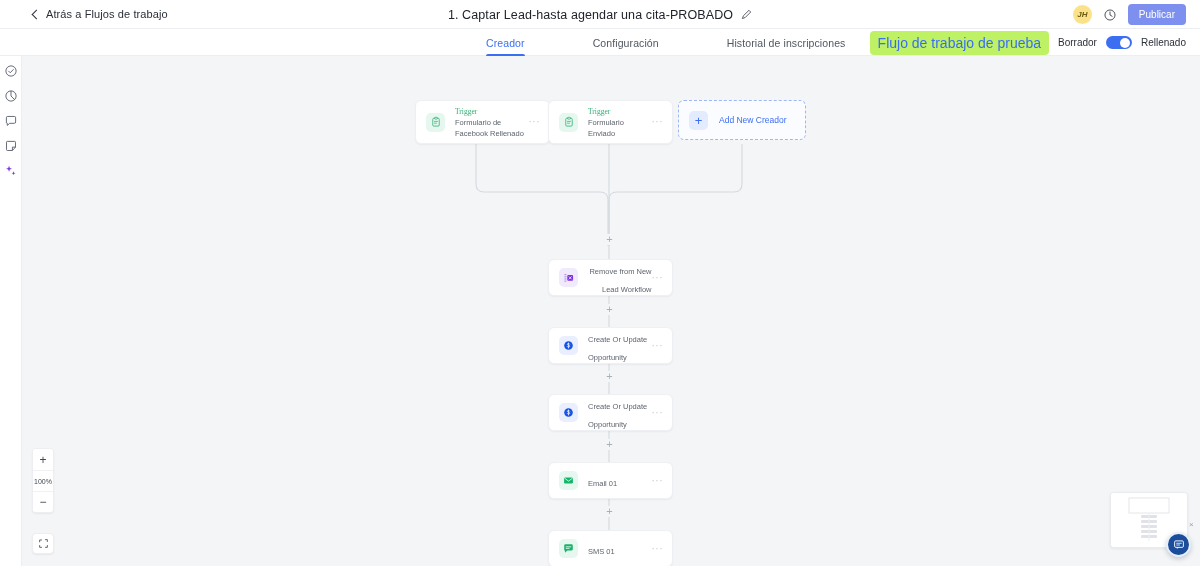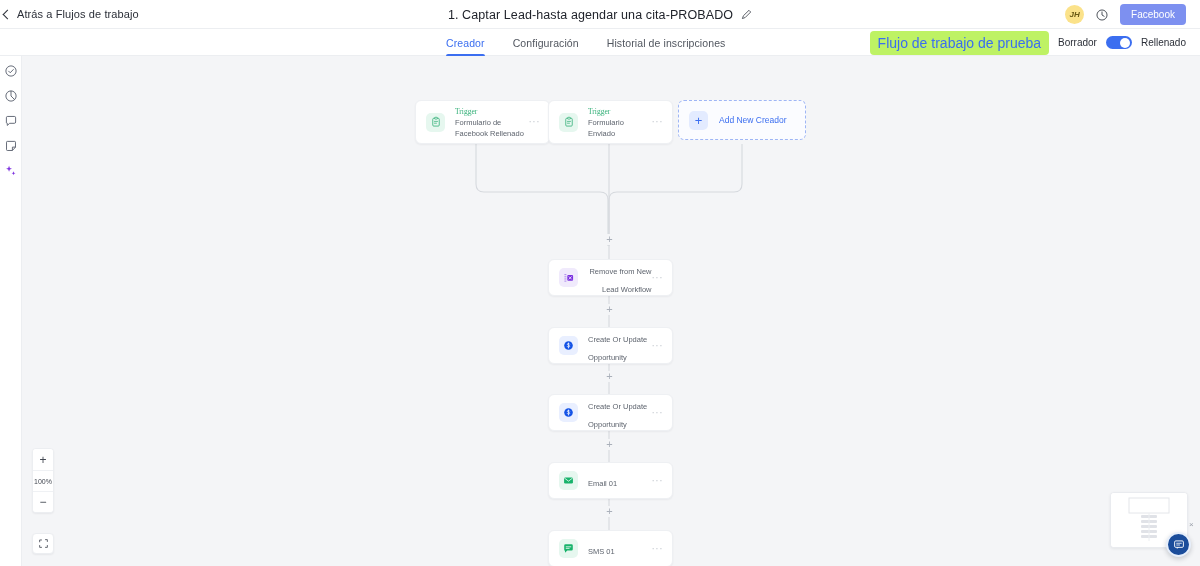--- a/index.html
+++ b/index.html
@@ -12,21 +12,21 @@
   #app { position: relative; width: 1200px; height: 566px; background:#fff; }
 
   
   .topbar {
     position: absolute; top: 0; left: 0; width: 1200px; height: 29px;
     background: #ffffff; border-bottom: 1px solid #eceef1;
     display: flex; align-items: center;
   }
   .back-link {
     display: flex; align-items: center; gap: 6px;
-    margin-left: 4px; cursor: pointer;
+    margin-left: 33px; cursor: pointer;
   }
   .chev {
     display:inline-block; width: 7px; height: 7px;
     border-left: 1.6px solid #2b2f38; border-bottom: 1.6px solid #2b2f38;
     transform: rotate(45deg);
   }
   .back-text { font-size: 11px; color: #2b2f38; letter-spacing: .1px; }
 
   .title-wrap {
     position: absolute; left: 0; right: 0; top: 0; height: 29px;
@@ -59,21 +59,21 @@
     position: absolute; top: 29px; left: 0; width: 1200px; height: 27px;
     border-bottom: 1px solid #eceef1; background:#fff;
   }
   .tabs {
     position:absolute; left: 446px; top:0; height: 27px;
     display: flex; align-items: center; gap: 28px;
   }
   .tab {
     font-size: 10.5px; color: #51565f; height: 27px;
     display: flex; align-items: center; cursor: pointer;
-    position: relative; letter-spacing: .1px;
+    position: relative; letter-spacing: .1px; margin-left: 40px;
   }
   .tab.active { color: #3b6ef0; }
   .tab.active::after {
     content:""; position:absolute; left:0; right:0; bottom:0;
     height: 2px; background: #3b6ef0; border-radius:2px 2px 0 0;
   }
   .tabbar-right {
     position: absolute; right: 14px; top: 0; height: 27px;
     display: flex; align-items: center; gap: 9px;
   }
@@ -199,21 +199,21 @@
         <path d="M11.6 1.9l2.5 2.5-8 8L2 13.9l1.5-4.1 8.1-7.9z" fill="none" stroke="#3d424b" stroke-width="1.2" stroke-linejoin="round"></path>
       </svg>
     </div>
 
     <div class="topbar-right">
       <div class="avatar">JH</div>
       <svg class="hist-icon" viewBox="0 0 20 20">
         <circle cx="10" cy="10" r="7.2" fill="none" stroke="#3d424b" stroke-width="1.3"></circle>
         <path d="M10 5.6V10l3 1.8" fill="none" stroke="#3d424b" stroke-width="1.3" stroke-linecap="round"></path>
       </svg>
-      <button class="btn-archive">Facebook</button>
+      <button class="btn-archive">Publicar</button>
     </div>
   </div>
 
   <div class="tabbar">
     <div class="tabs">
       <div class="tab active">Creador</div>
       <div class="tab">Configuración</div>
       <div class="tab">Historial de inscripciones</div>
     </div>
     <div class="tabbar-right">

